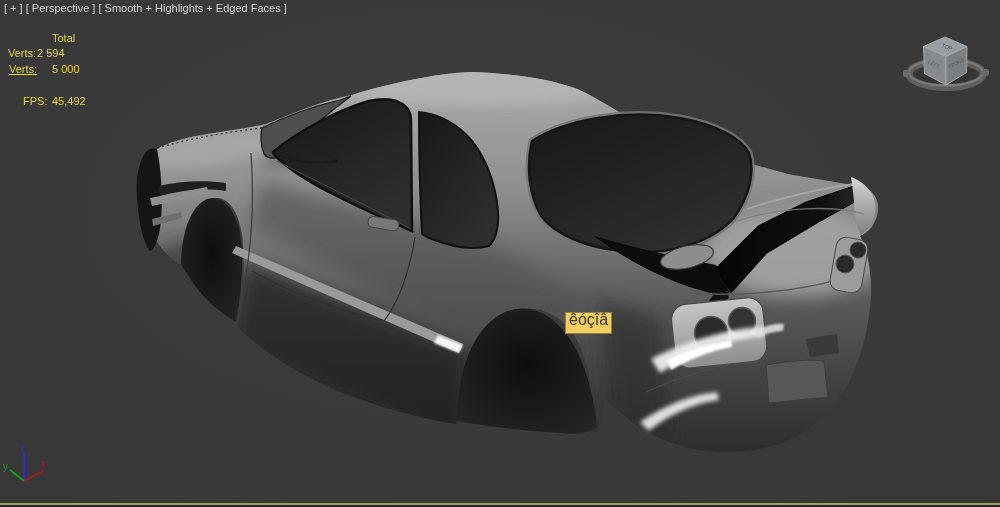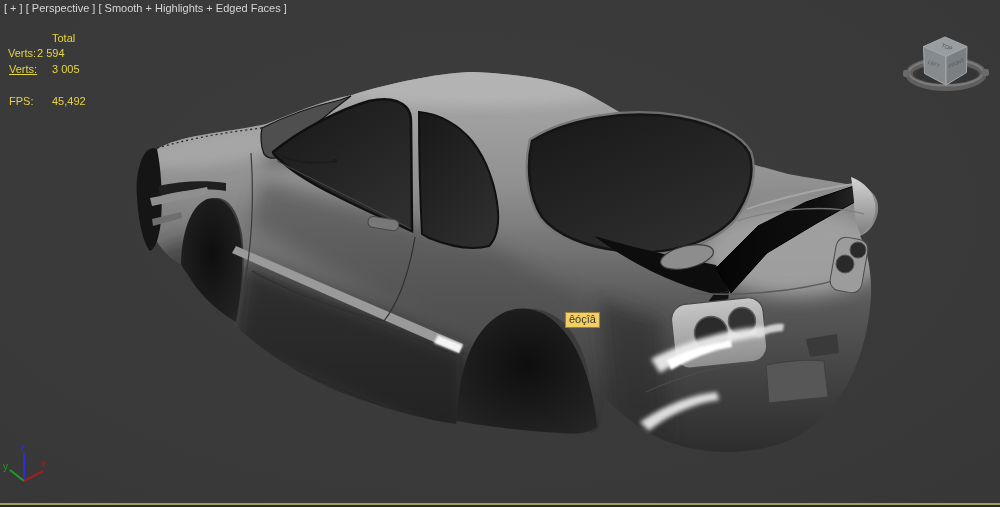--- a/index.html
+++ b/index.html
@@ -13,26 +13,26 @@
     position:absolute;left:4px;top:2px;font-size:11px;line-height:13px;
     color:#d6d6d6;white-space:pre;
   }
   .stats{position:absolute;left:0;top:0;font-size:11px;color:#e6d441;}
   .stats span{position:absolute;white-space:pre;text-align:center;}
   .st-total{left:52px;top:32px;}
   .st-polys-l{left:8px;top:47px;}
   .st-polys-v{left:37px;top:47px;}
   .st-verts-l{left:9px;top:63px;text-decoration:underline;}
   .st-verts-v{left:52px;top:63px;}
-  .st-fps-l{left:9px;top:95px;}
+  .st-fps-l{left:23px;top:95px;}
   .st-fps-v{left:52px;top:95px;}
   .tooltip{
     position:absolute;left:565px;top:312px;
     background:#f2ce63;border:1px solid #93803d;
-    color:#3a3832;font-size:11px;line-height:13px;padding:0 3px 1px 3px;
+    color:#3a3832;font-size:16px;line-height:13px;padding:0 3px 7px 3px;
     white-space:pre;
   }
   .border-accent{position:absolute;left:0;bottom:2px;width:100%;height:2px;background:#a39b5c;}
   .border-dark{position:absolute;left:0;bottom:0;width:100%;height:2px;background:#282828;}
 </style>
 </head>
 <body>
 
 <div id="stage">
 
@@ -178,21 +178,21 @@
     </g>
   </svg>
 
   <div class="vp-label">[ + ] [ Perspective ] [ Smooth + Highlights + Edged Faces ]</div>
 
   <div class="stats">
     <span class="st-total">Total</span>
     <span class="st-polys-l">Verts:</span>
     <span class="st-polys-v">2 594</span>
     <span class="st-verts-l">Verts:</span>
-    <span class="st-verts-v">3 005</span>
+    <span class="st-verts-v">5 000</span>
     <span class="st-fps-l">FPS:</span>
     <span class="st-fps-v">45,492</span>
   </div>
 
   <div class="tooltip">êóçîâ</div>
 
   <div class="border-accent"></div>
   <div class="border-dark"></div>
 </div>
 

